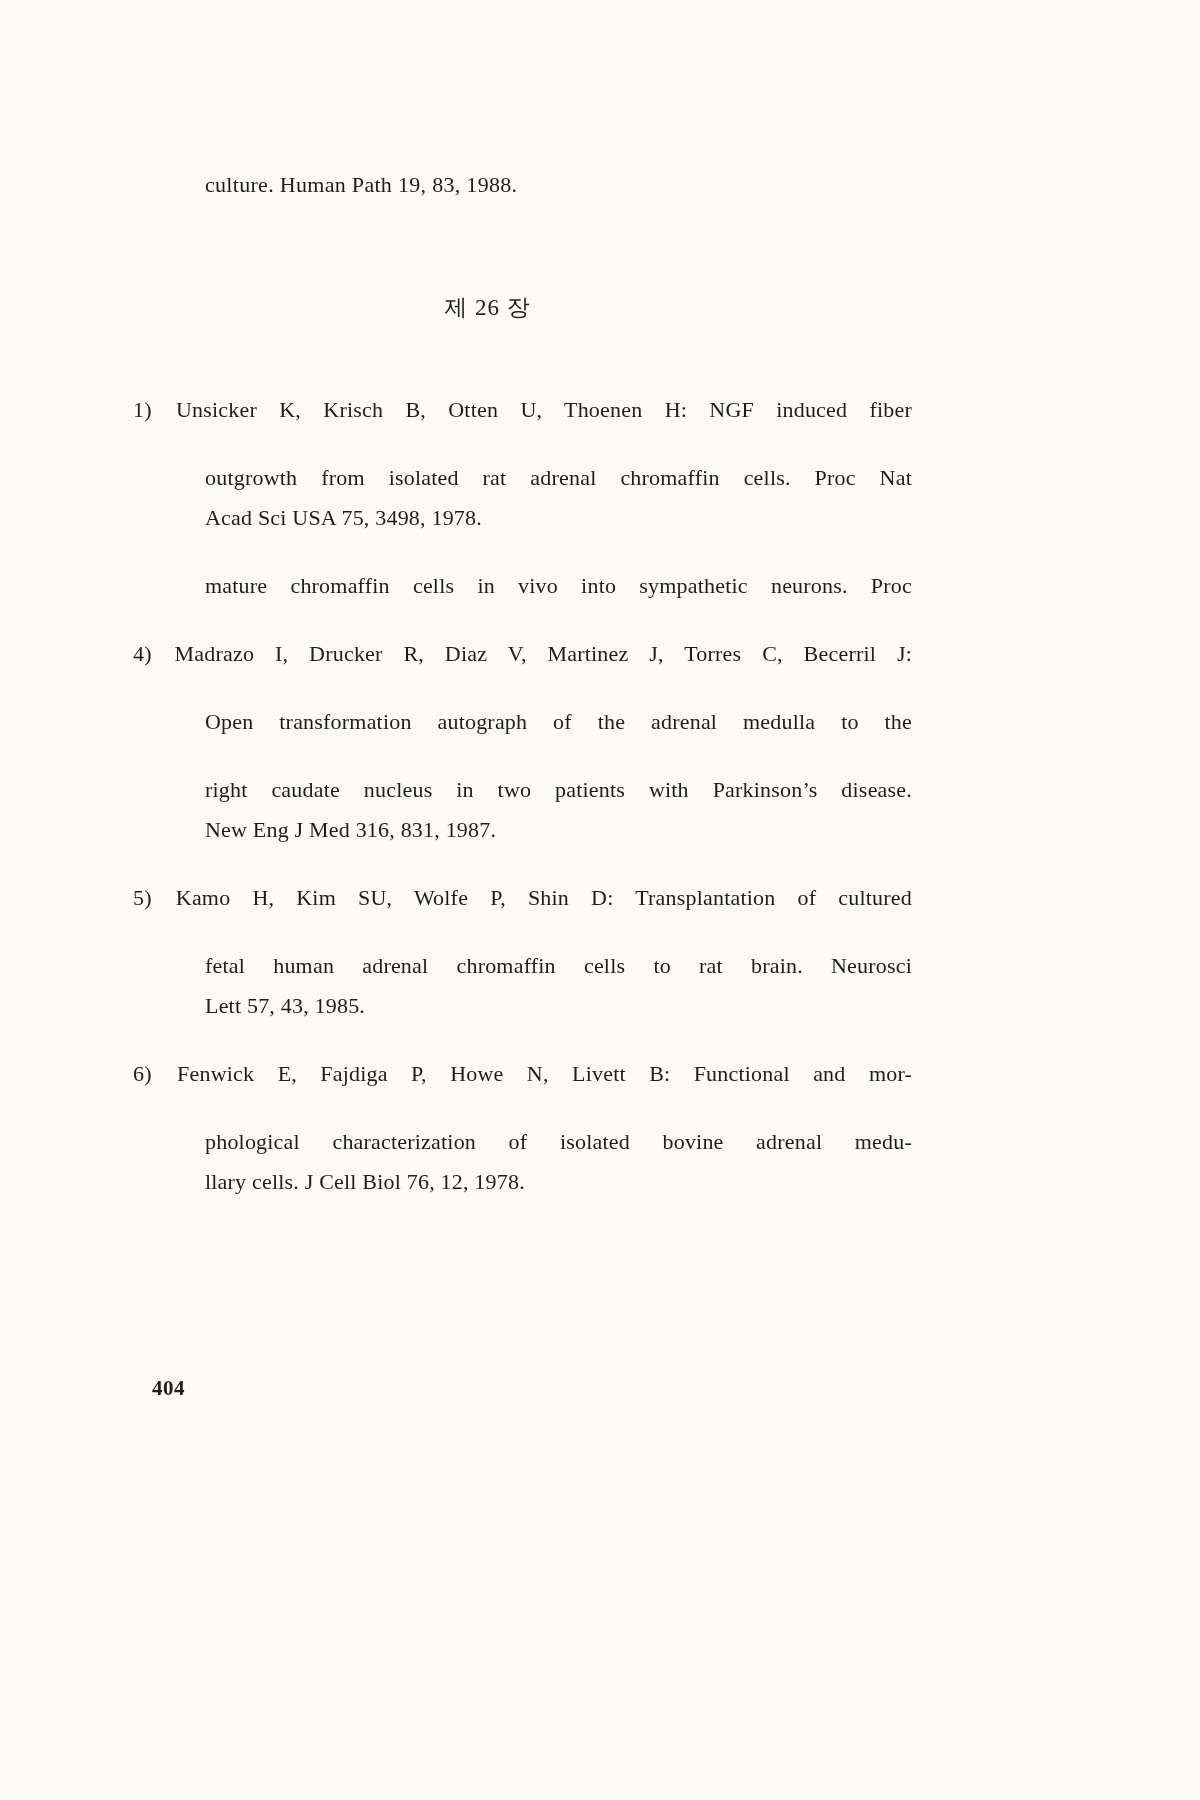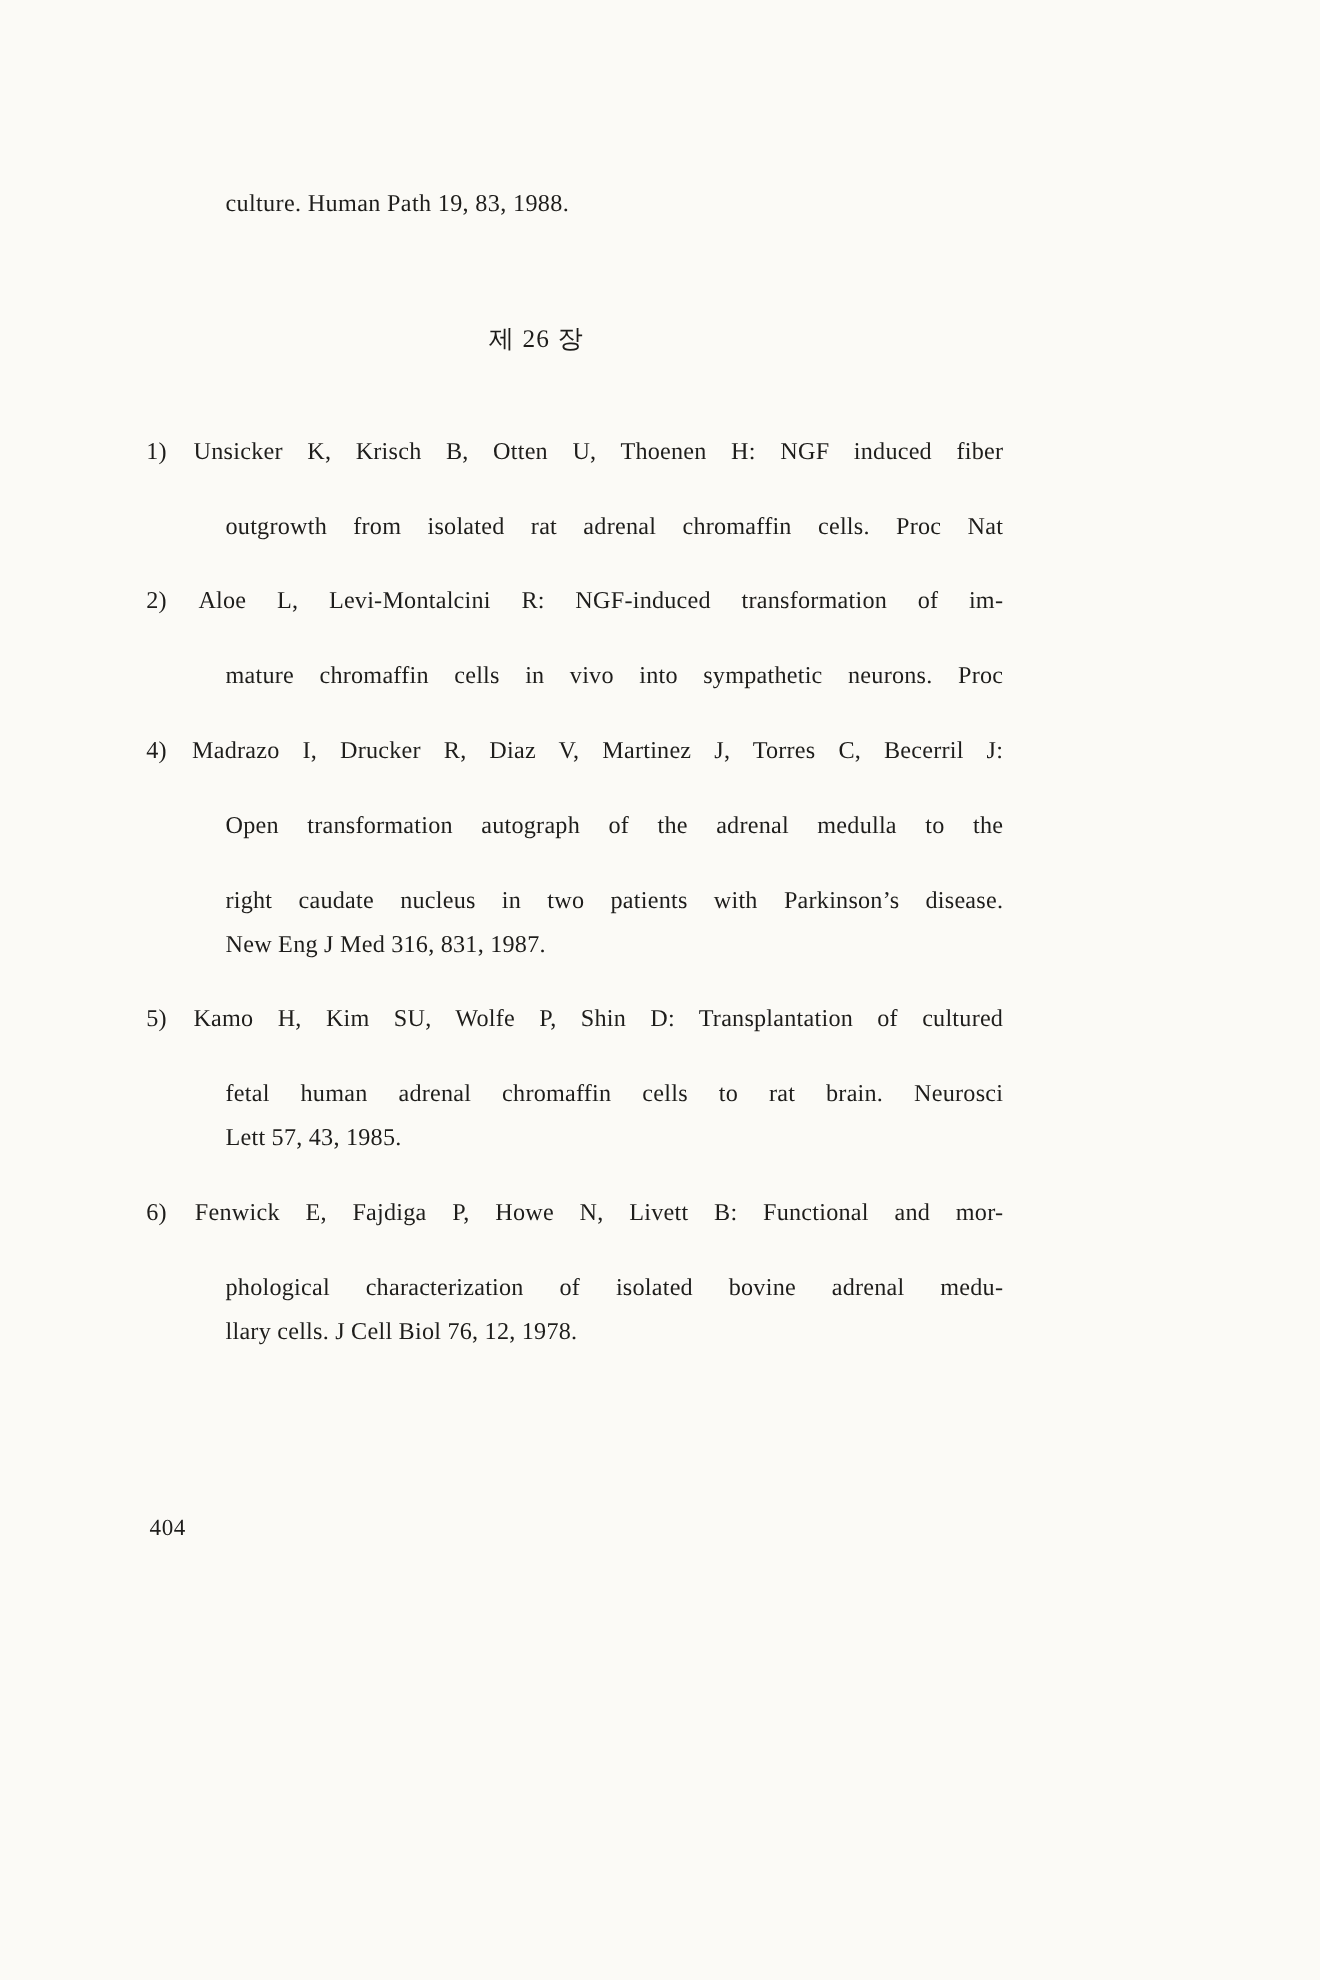--- a/index.html
+++ b/index.html
@@ -58,45 +58,45 @@
     margin-top: 28px;
   }
   .first {
     margin-left: -72px;
   }
   .num {
     padding-right: 2px;
   }
   .pagenum {
     position: absolute;
-    left: 136px;
+    left: 152px;
     top: 1376px;
     font-size: 21px;
-    font-weight: normal;
+    font-weight: bold;
     letter-spacing: 0.5px;
   }
 </style>
 </head>
 <body>
 
 <div class="page">
 
   <div class="carryover">culture. Human Path 19, 83, 1988.</div>
 
   <div class="chapter">제 26 장</div>
 
   <div class="refs">
 
     <div class="ref">
       <div class="line first j"><span class="num">1)</span> <span>Unsicker K, Krisch B, Otten U, Thoenen H: NGF induced fiber</span></div>
       <div class="line j">outgrowth from isolated rat adrenal chromaffin cells. Proc Nat</div>
+      <div class="line">Acad Sci USA 75, 3498, 1978.</div>
     </div>
 
     <div class="ref">
-      <div class="line first j"><span class="num">2)</span> <span>Aloe L, Levi-Montalcini R: NGF-induced transformation of im-</span></div>
       <div class="line j">mature chromaffin cells in vivo into sympathetic neurons. Proc</div>
     </div>
 
 
     <div class="ref">
       <div class="line first j"><span class="num">4)</span> <span>Madrazo I, Drucker R, Diaz V, Martinez J, Torres C, Becerril J:</span></div>
       <div class="line j">Open transformation autograph of the adrenal medulla to the</div>
       <div class="line j">right caudate nucleus in two patients with Parkinson’s disease.</div>
       <div class="line">New Eng J Med 316, 831, 1987.</div>
     </div>

